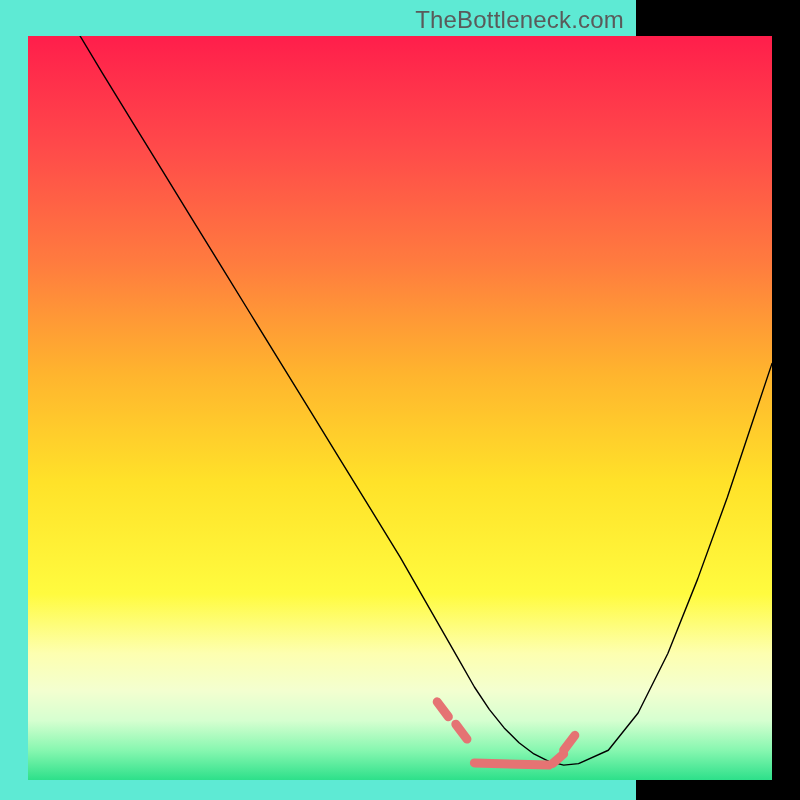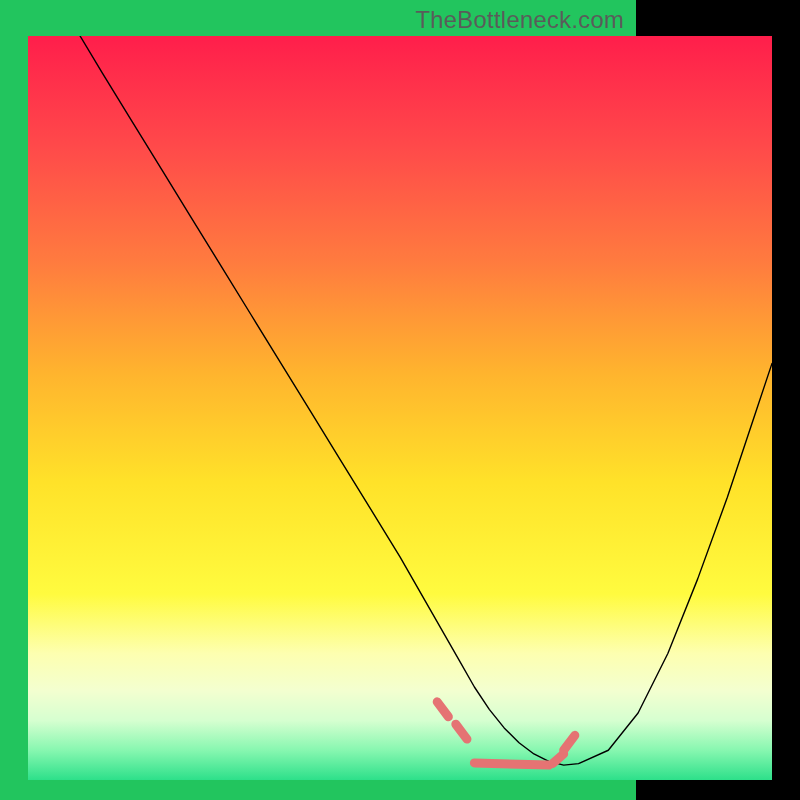--- a/index.html
+++ b/index.html
@@ -10,21 +10,21 @@
     background: #000;
     overflow: hidden;
     font-family: Arial, Helvetica, sans-serif;
   }
   .frame {
     position: absolute;
     left: 0;
     top: 0;
     width: 636px;
     height: 800px;
-    background: #22c55e;
+    background: #5eead4;
   }
   .watermark {
     position: absolute;
     top: 6px;
     right: 12px;
     color: #5a5a5a;
     font-size: 24px;
     font-weight: 500;
     letter-spacing: 0.2px;
     user-select: none;

